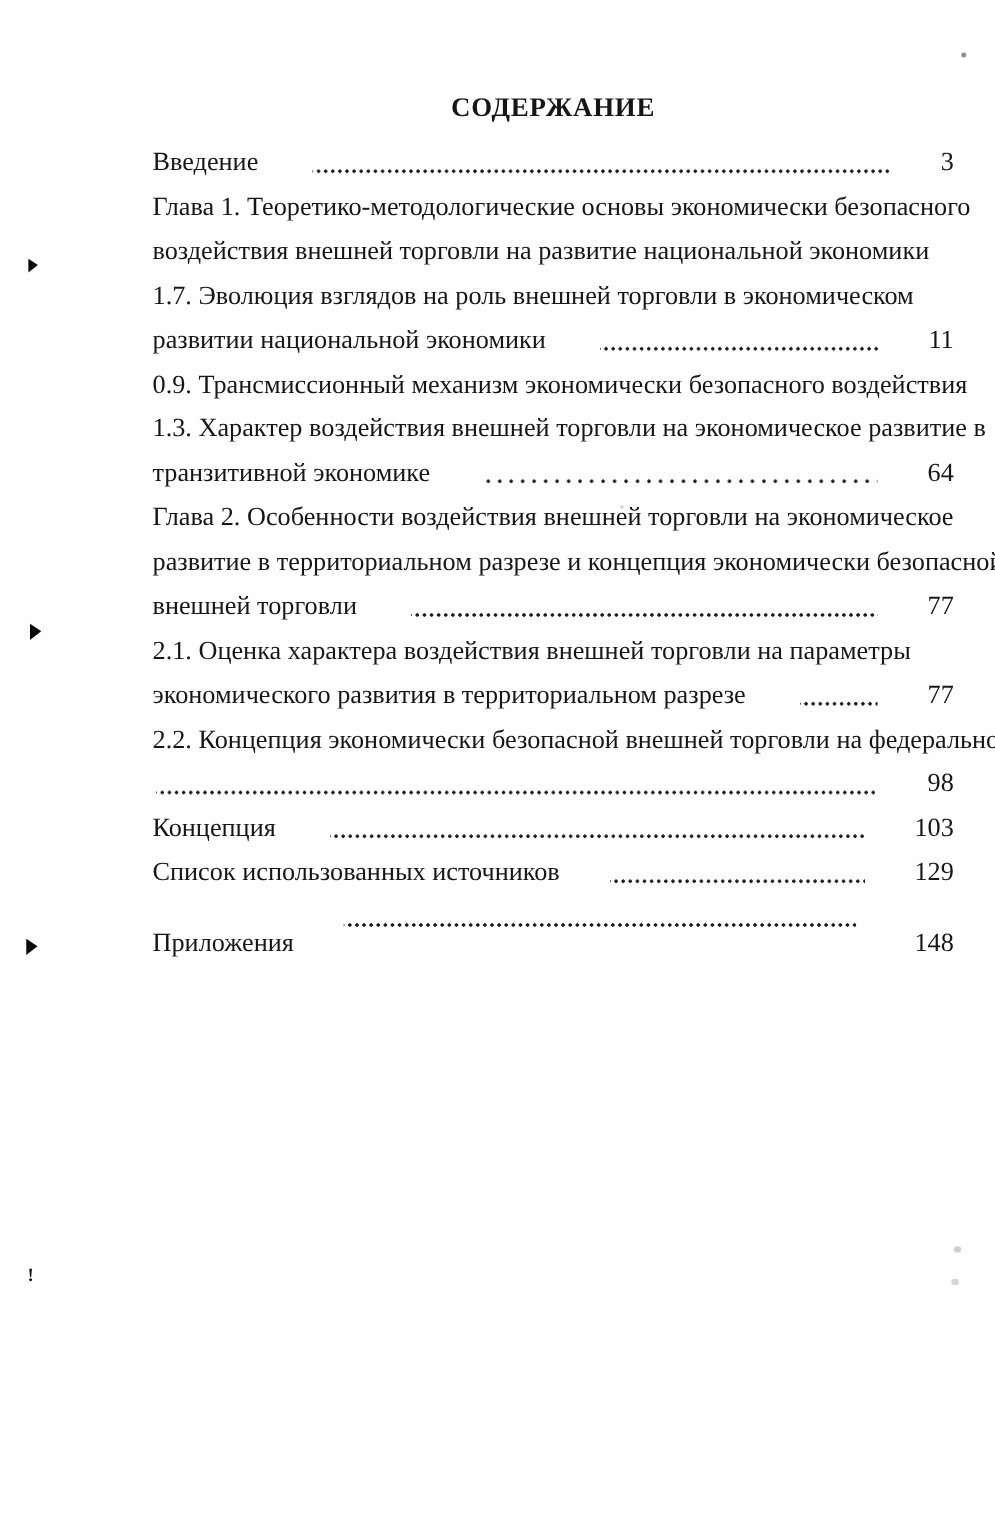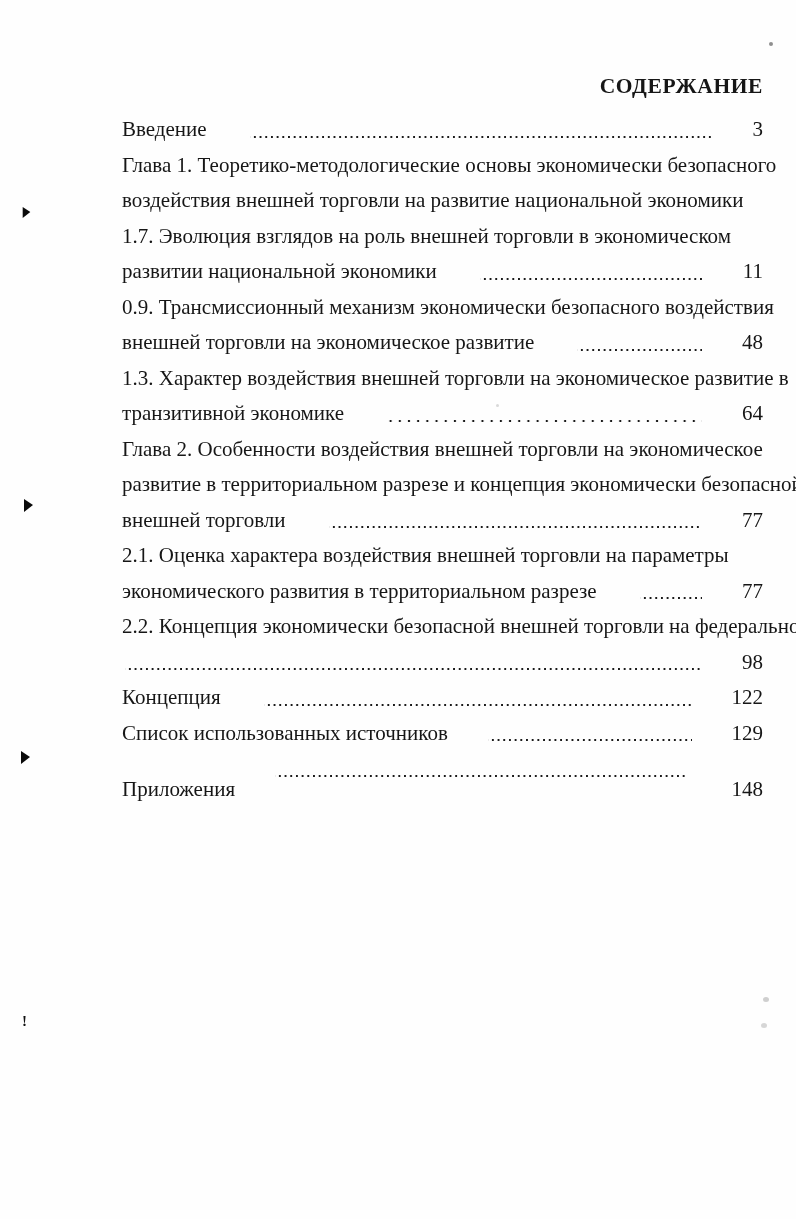--- a/index.html
+++ b/index.html
@@ -7,21 +7,21 @@
     width: 796px; height: 1219px;
     background: #fefefe;
     position: relative;
     font-family: "Liberation Serif", serif;
     color: #161616;
     overflow: hidden;
   }
   .page-title {
     position: absolute;
     left: 122px; top: 74px; width: 641px;
-    text-align: right;
+    text-align: center;
     font-weight: bold;
     font-size: 21.5px;
     letter-spacing: 0.6px;
   }
   .toc {
     position: absolute;
     left: 122px; top: 112px; width: 641px;
   }
   .toc-line {
     display: flex;
@@ -103,25 +103,20 @@
   <div class="toc-line">
     <span class="txt">развитии национальной экономики</span>
     <span class="leader"></span>
     <span class="pg">11</span>
   </div>
 
   <div class="toc-line">
     <span class="txt">0.9. Трансмиссионный механизм экономически безопасного воздействия</span>
   </div>
 
-  <div class="toc-line">
-    <span class="txt">внешней торговли на экономическое развитие</span>
-    <span class="leader"></span>
-    <span class="pg">48</span>
-  </div>
 
   <div class="toc-line">
     <span class="txt">1.3. Характер воздействия внешней торговли на экономическое развитие в</span>
   </div>
 
   <div class="toc-line">
     <span class="txt">транзитивной экономике</span>
     <span class="leader ellipsis tight"></span>
     <span class="pg">64</span>
   </div>
@@ -155,21 +150,21 @@
   </div>
 
   <div class="toc-line">
     <span class="leader"></span>
     <span class="pg">98</span>
   </div>
 
   <div class="toc-line">
     <span class="txt">Концепция</span>
     <span class="leader"></span>
-    <span class="pg">122</span>
+    <span class="pg">103</span>
   </div>
 
   <div class="toc-line">
     <span class="txt">Список использованных источников</span>
     <span class="leader tight"></span>
     <span class="pg">129</span>
   </div>
 
   <div class="toc-line">
     <span class="txt">Приложения</span>

